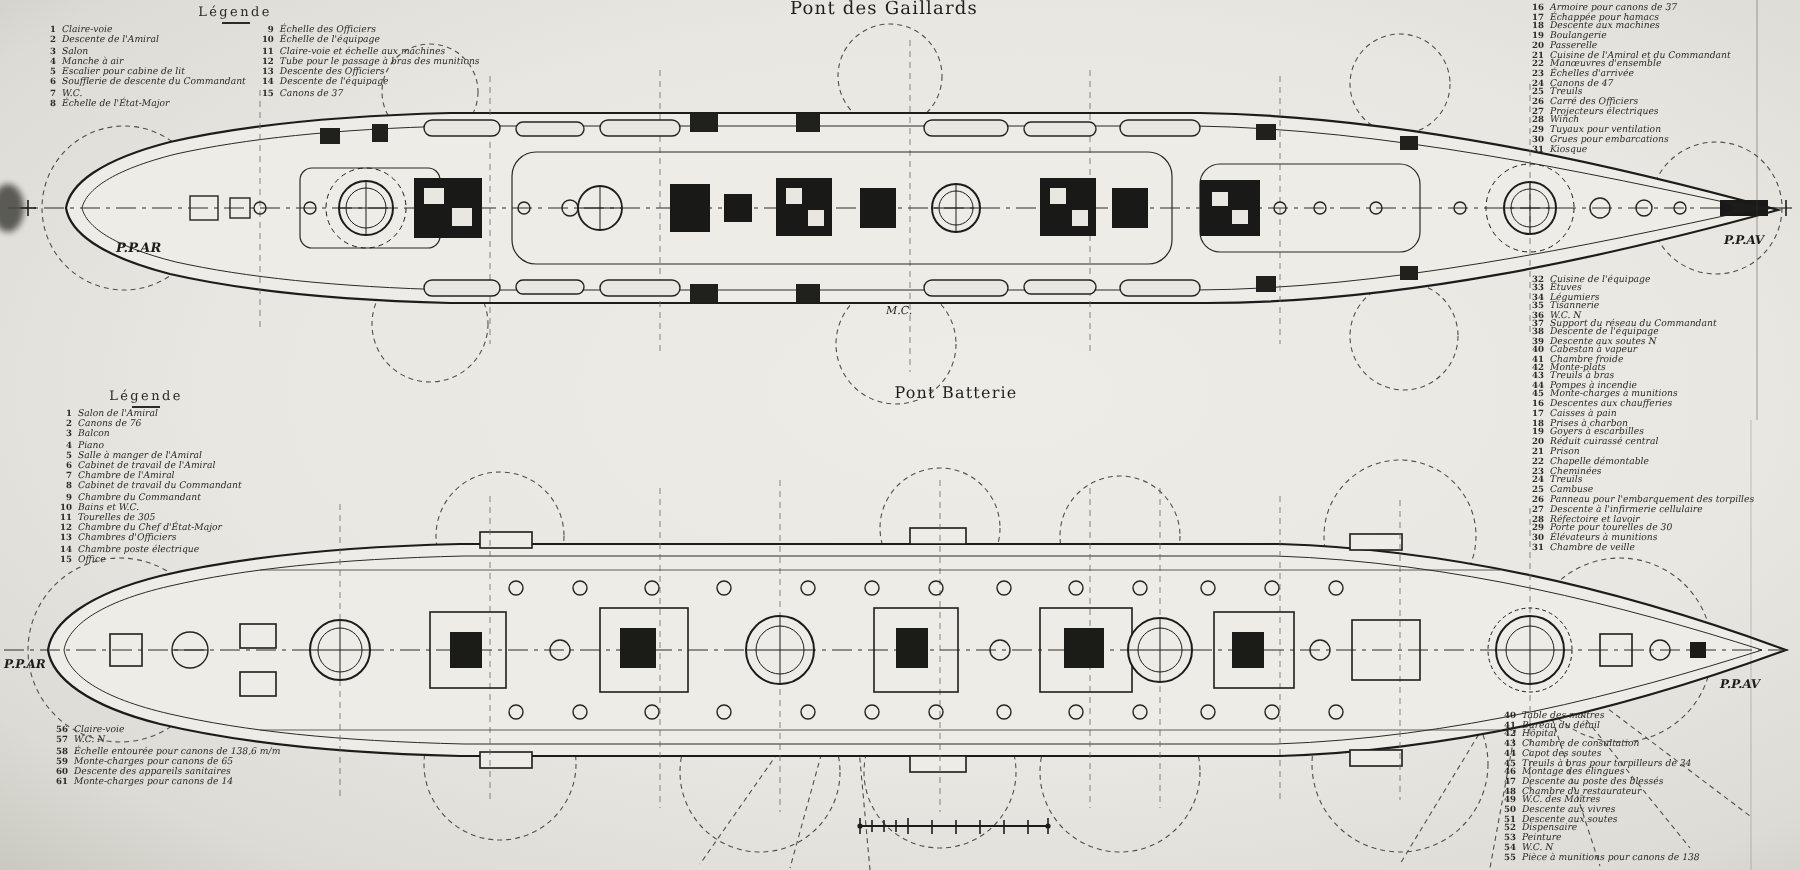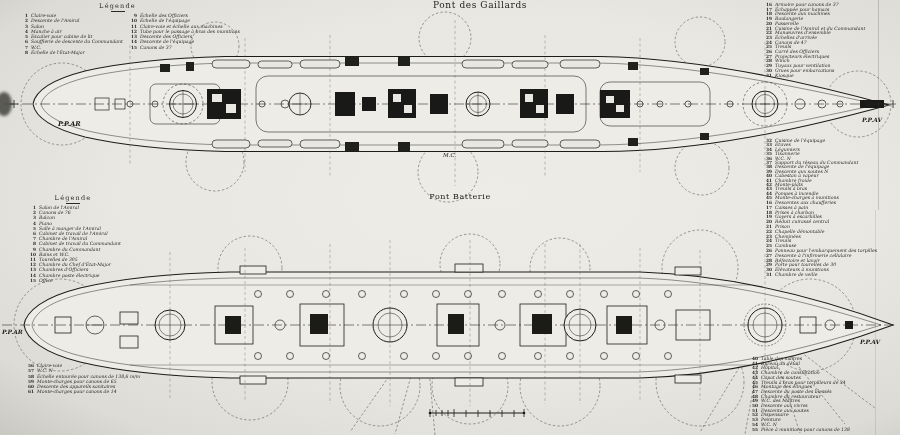--- a/index.html
+++ b/index.html
@@ -9,22 +9,22 @@
     font-family:"DejaVu Serif", serif;color:#24241f;
   }
   #plan-svg{position:absolute;left:0;top:0;}
   .smudge-left{position:absolute;left:-4px;top:92px;width:16px;height:24px;background:#44443f;border-radius:50%;filter:blur(1.5px);opacity:.85;}
   .fold-line{position:absolute;left:878px;top:0;width:1px;height:210px;background:rgba(60,60,55,.22);}
   .fold-line2{position:absolute;left:875px;top:210px;width:1px;height:225px;background:rgba(60,60,55,.12);}
   .title{
     position:absolute;text-align:center;font-size:9px;letter-spacing:.6px;color:#1d1d1a;
     font-family:"DejaVu Serif", serif;
   }
-  #title-top{left:390px;top:0px;width:180px;}
-  #title-bottom{left:395px;top:192px;width:130px;font-size:8px;}
+  #title-top{left:352px;top:0px;width:180px;}
+  #title-bottom{left:413px;top:192px;width:130px;font-size:8px;}
   .leg{position:absolute;color:#2a2a26;}
   .leg-title{display:block;text-align:center;font-size:6.5px;font-weight:normal;letter-spacing:1.2px;margin-bottom:1px;}
   .leg-title::after{content:"";display:block;width:14px;height:1px;background:#2a2a26;margin:1px auto 0;}
   .leg-cols{display:flex;gap:6px;}
   .leg-list{display:block;}
   .li{display:flex;align-items:baseline;font-size:4.6px;line-height:4.9px;white-space:nowrap;}
   .li .n{width:8px;min-width:8px;text-align:right;margin-right:3px;font-weight:bold;font-style:normal;font-size:4.3px;}
   .li .t{font-style:italic;}
   #leg-top-left{left:20px;top:2px;width:195px;}
   #leg-top-left .li{line-height:5.3px;}

